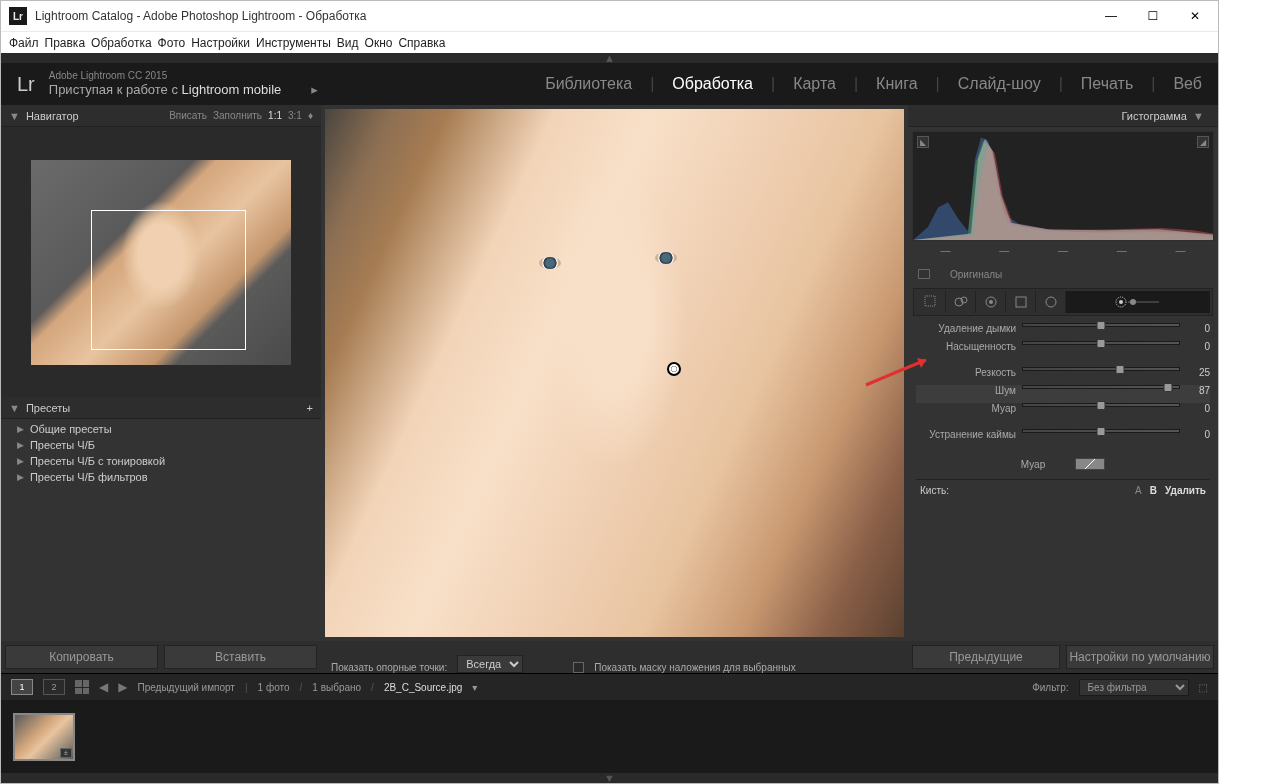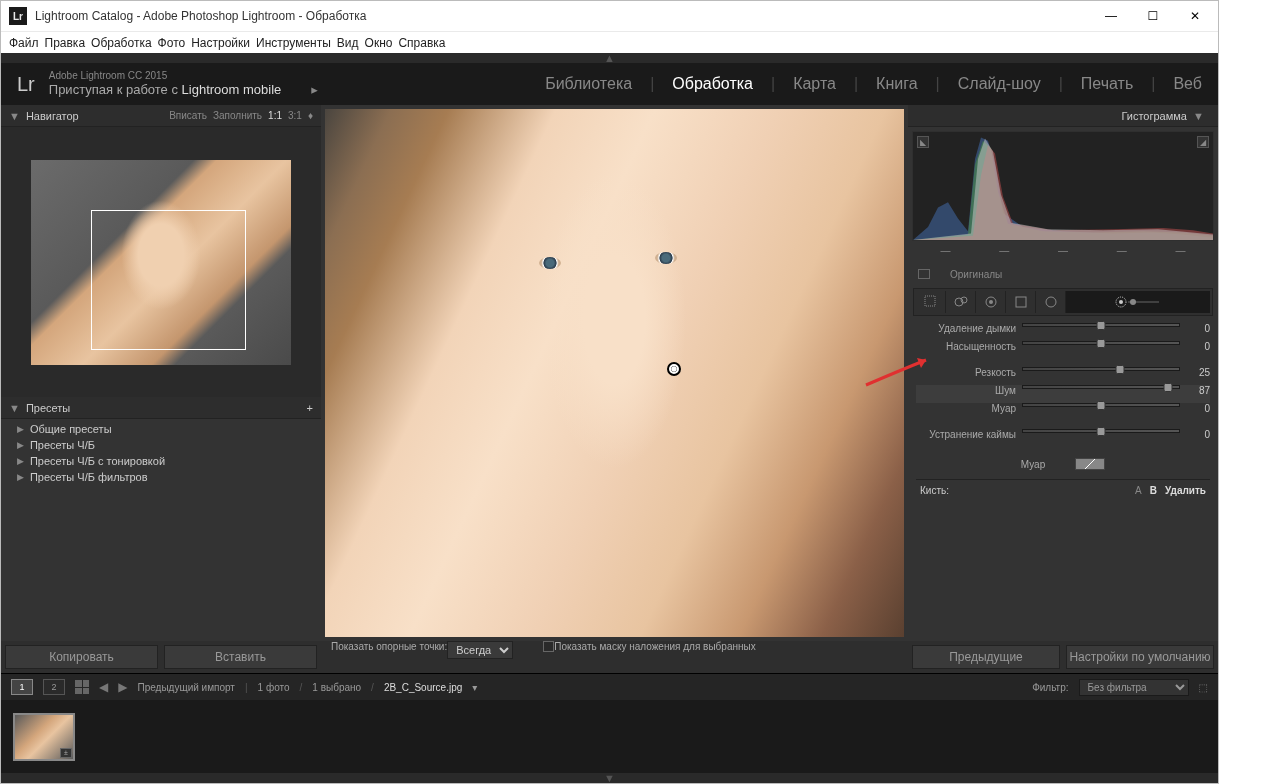--- a/index.html
+++ b/index.html
@@ -45,21 +45,21 @@
 .btnrow{height:32px;display:flex;gap:6px;padding:4px;background:#2e2e2e}
 .pbtn{flex:1;background:#3a3a3a;border:1px solid #222;color:#999;font-size:12px;display:flex;align-items:center;justify-content:center}
 .center{flex:1;display:flex;flex-direction:column;background:#333}
 .canvas{flex:1;background:#444;position:relative;margin:4px;overflow:hidden}
 .photo{width:100%;height:100%;background:linear-gradient(115deg,#4a453f 0%,#8b6e52 8%,#a67c52 15%,#f2d4b8 28%,#f8e0c8 40%,#f0d0b4 55%,#e8c4a0 68%,#c89870 80%,#8b6048 90%,#5a4030 100%);position:relative}
 .photo::before{content:"";position:absolute;left:28%;top:8%;width:44%;height:80%;background:radial-gradient(ellipse 40% 50% at 50% 40%,#f8e0c8 30%,transparent 70%)}
 .eye1,.eye2{position:absolute;width:22px;height:12px;background:radial-gradient(circle,#4a6a7a 30%,#2a3a4a 50%,#fff 55%,#d0b090 70%);border-radius:50%}
 .eye1{left:37%;top:28%}
 .eye2{left:57%;top:27%}
 .pin{position:absolute;left:59%;top:48%;width:14px;height:14px;border:2px solid #000;border-radius:50%;background:radial-gradient(circle,#fff 30%,#888 40%,#fff 50%)}
-.cbottom{height:32px;display:flex;align-items:flex-start;padding:0 10px;background:#2e2e2e;font-size:10px;color:#aaa}
+.cbottom{height:32px;display:flex;align-items:flex-end;padding:0 10px;background:#2e2e2e;gap:10px;font-size:10px;color:#aaa}
 .cbottom select{background:#3a3a3a;border:1px solid #222;color:#ccc;font-size:11px;padding:1px 4px}
 .cbottom .chk{width:11px;height:11px;border:1px solid #666;background:#2a2a2a}
 .histhead{justify-content:flex-end}
 .hist{height:110px;background:#222;margin:4px;position:relative;border:1px solid #2f2f2f}
 .hist svg{width:100%;height:100%}
 .hist .clip{position:absolute;top:4px;width:12px;height:12px;border:1px solid #555;background:#333;display:flex;align-items:center;justify-content:center;font-size:8px;color:#888}
 .hist .clip.l{left:4px}
 .hist .clip.r{right:4px}
 .histvals{height:18px;display:flex;justify-content:space-around;font-size:10px;color:#888;padding:0 8px}
 .orig{height:22px;display:flex;align-items:center;padding:0 10px;font-size:10px;color:#888;gap:20px}

